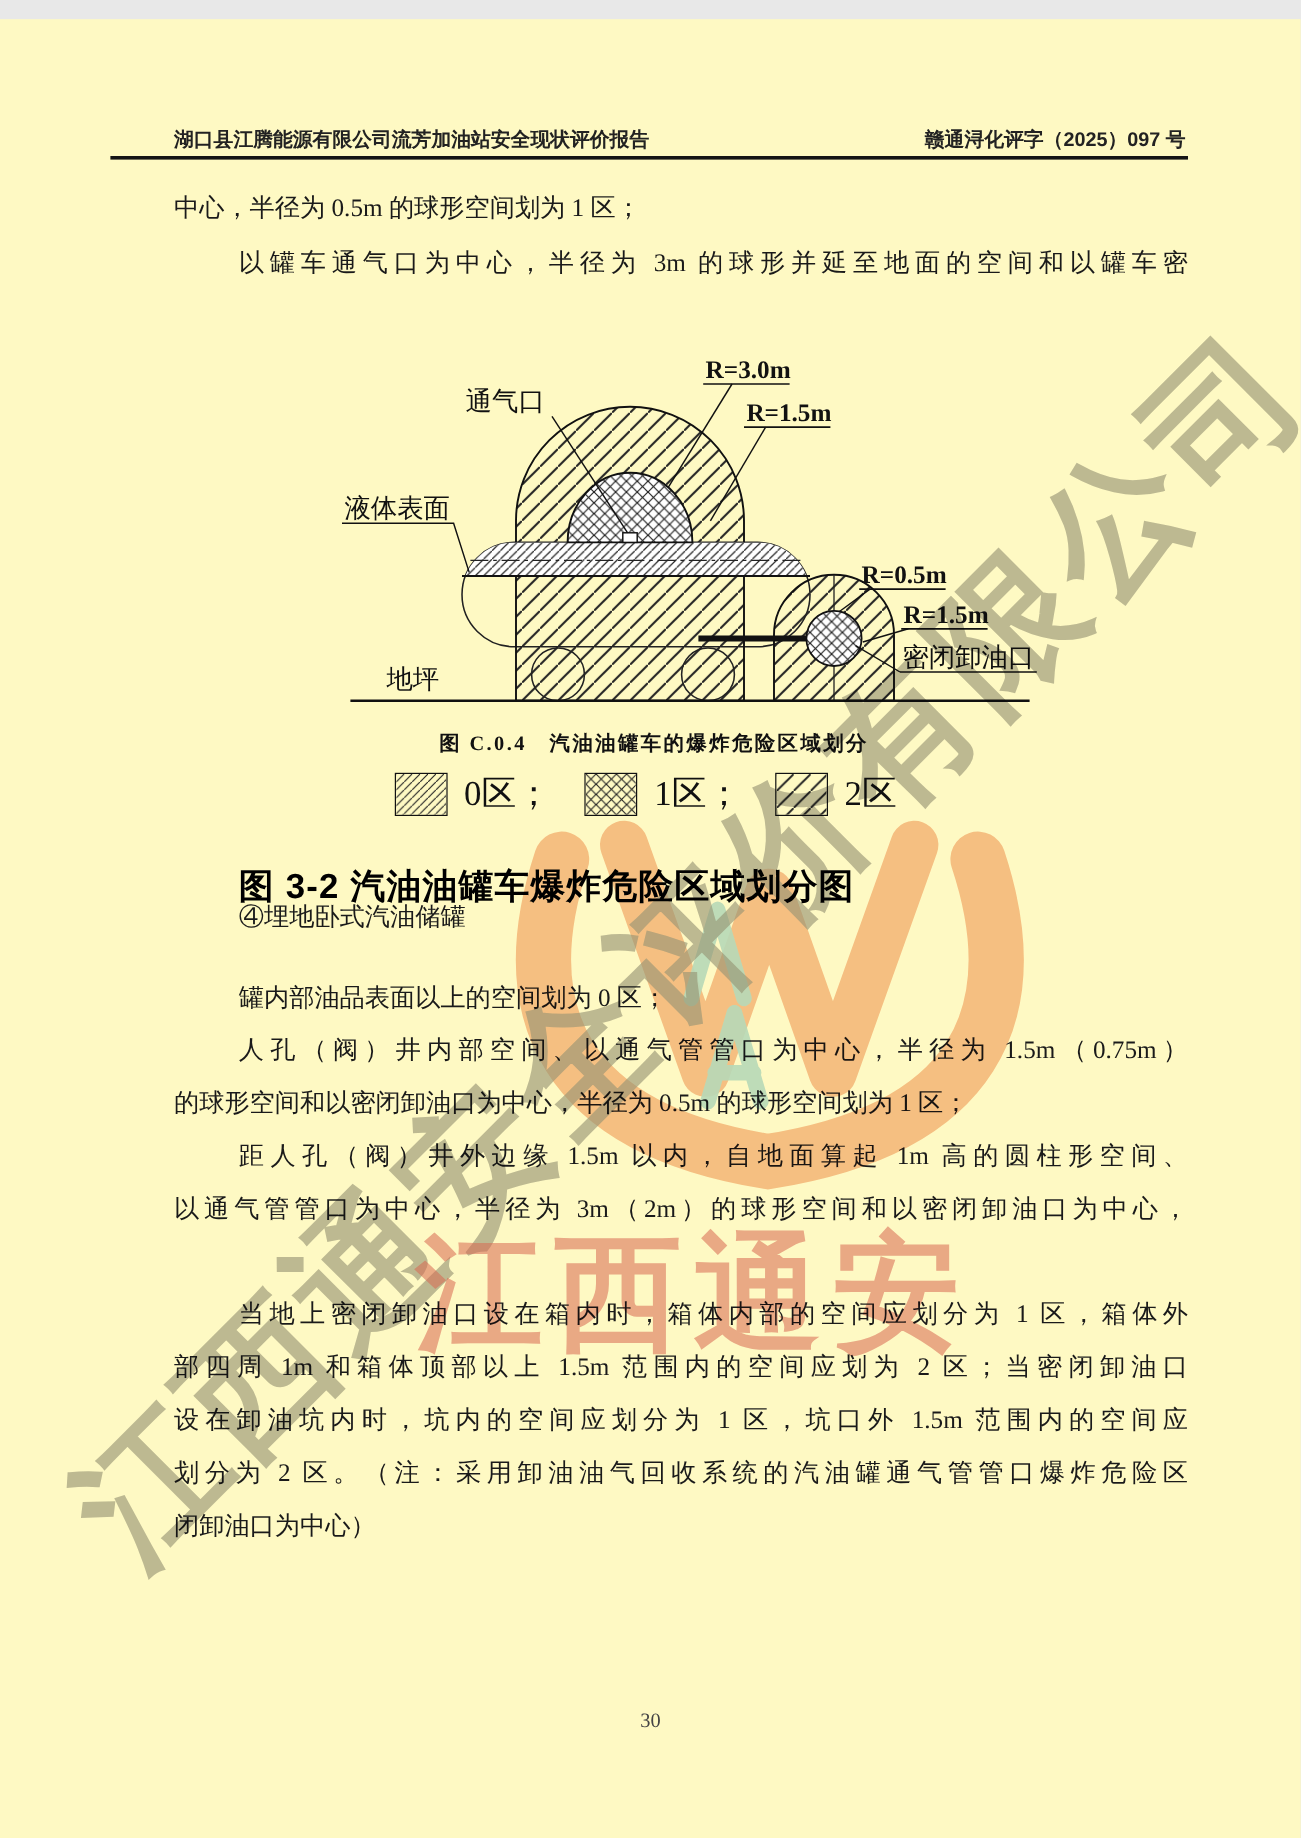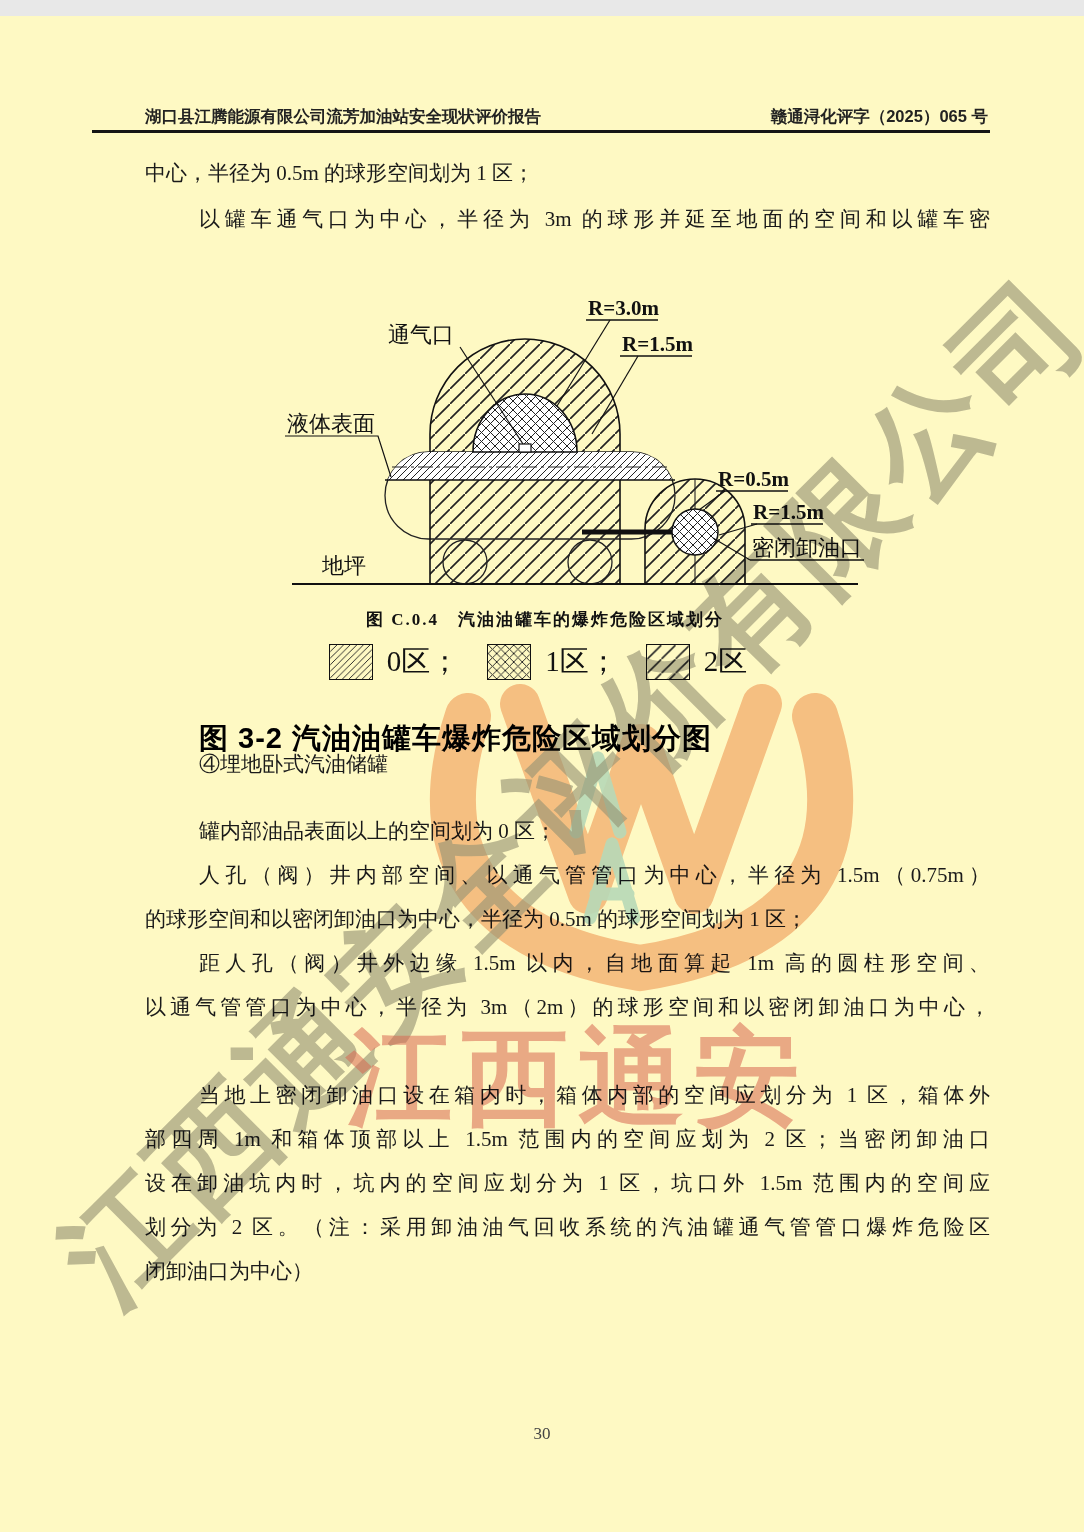--- a/index.html
+++ b/index.html
@@ -40,21 +40,21 @@
   
   text.dlab{font-family:"Liberation Serif","DejaVu Serif",serif;fill:#111;}
   text.rlab{font-family:"Liberation Serif","DejaVu Serif",serif;font-weight:bold;fill:#111;}
 </style>
 </head>
 <body>
 
 <div id="page">
 
   <div class="hdr" id="hdr-left">湖口县江腾能源有限公司流芳加油站安全现状评价报告</div>
-  <div class="hdr" id="hdr-right">赣通浔化评字（2025）065 号</div>
+  <div class="hdr" id="hdr-right">赣通浔化评字（2025）097 号</div>
   <div id="hdr-rule"></div>
 
   <div class="bl x145" style="top:141px">中心，半径为 0.5m 的球形空间划为 1 区；</div>
   <div class="bl x199 just" style="top:187px">以罐车通气口为中心，半径为 3m 的球形并延至地面的空间和以罐车密</div>
 
   <svg id="diagram" width="700" height="330" viewBox="0 0 700 330">
     <defs>
       <pattern id="h0" patternUnits="userSpaceOnUse" width="7" height="7">
         <path d="M-1,8 L8,-1" stroke="#222" stroke-width="1"></path>
       </pattern>

